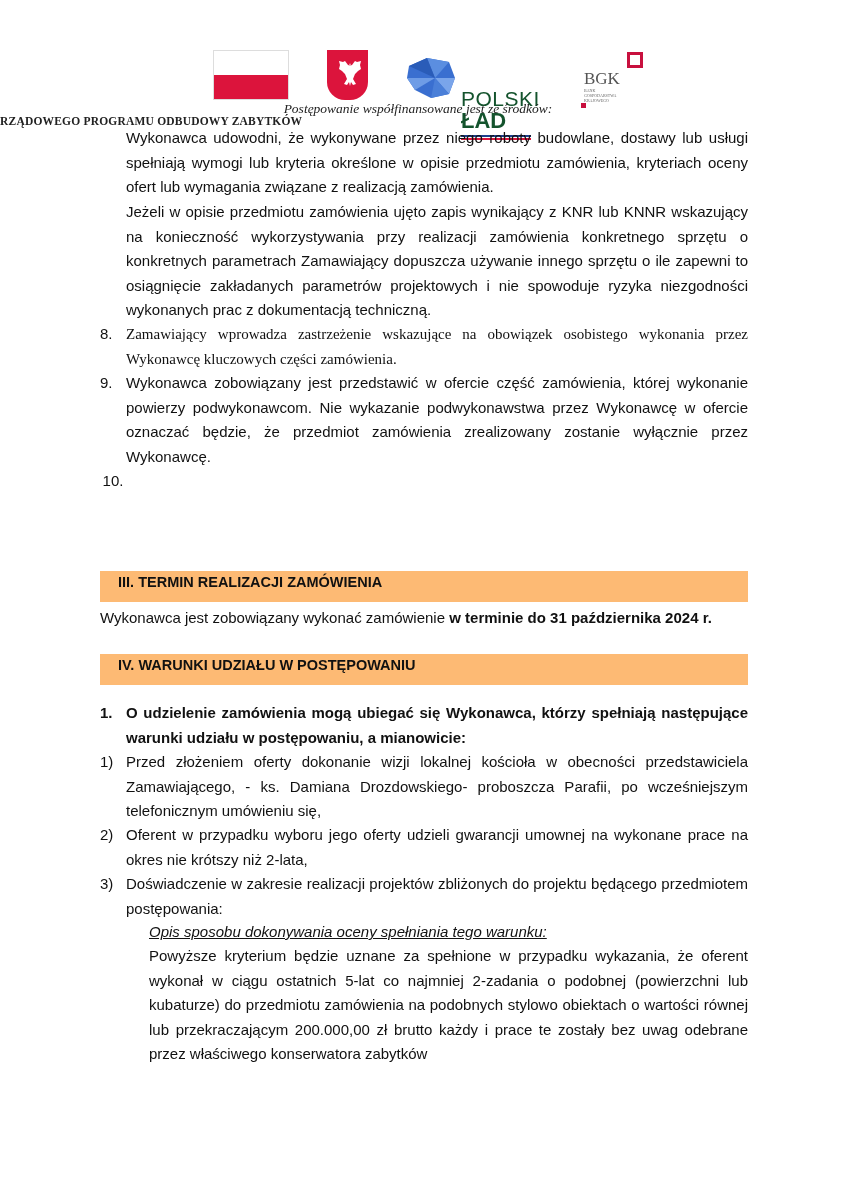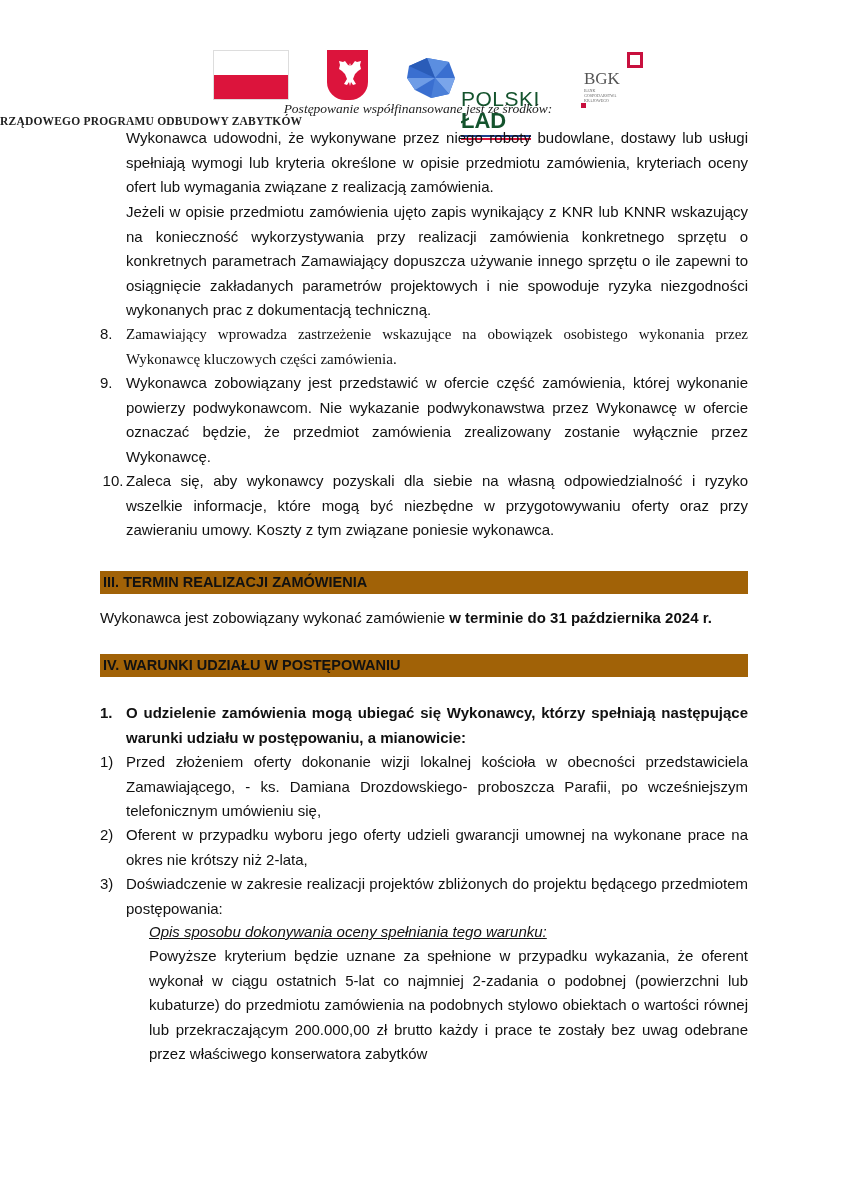--- a/index.html
+++ b/index.html
@@ -22,21 +22,21 @@
   .bgk .s { position: absolute; left: 4px; top: 37px; font-family: "Liberation Serif", serif; font-size: 4px; color: #666; width: 40px; line-height: 1.2; }
   .bgk .dot { position: absolute; left: 1px; top: 51px; width: 5px; height: 5px; background: #c8103e; }
   .co1 { position: absolute; top: 101px; width: 836px; text-align: center; font-family: "Liberation Serif", serif; font-style: italic; font-size: 13.5px; color: #222; }
   .co2 { position: absolute; top: 115px; width: 848px; text-align: left; font-family: "Liberation Serif", serif; font-weight: bold; font-size: 11.5px; color: #222; letter-spacing: 0.2px; }
 
   .content { position: absolute; left: 100px; width: 648px; font-size: 15px; }
   .p { position: absolute; left: 0; width: 648px; line-height: 24.5px; text-align: justify; }
   .ind { left: 26px; width: 622px; }
   .ind2 { left: 49px; width: 599px; }
   .num { position: absolute; left: 0; width: 26px; line-height: 24.5px; }
-  .hdr { position: absolute; left: 0; width: 648px; height: 23px; background: #a16207; font-weight: bold; font-size: 14.5px; line-height: 23px; padding-left: 3px; box-sizing: border-box; }
+  .hdr { position: absolute; left: 0; width: 648px; height: 31px; background: #fdba74; font-weight: bold; font-size: 14.5px; line-height: 23px; padding-left: 18px; box-sizing: border-box; }
   b, .bold { font-weight: bold; }
   .it-u { font-style: italic; text-decoration: underline; }
 </style>
 </head>
 <body>
 
 <div class="logos">
   <div class="flag">
       <div class="w"></div>
       <div class="r"></div>
@@ -71,29 +71,28 @@
 
 <div class="content" style="top:0; height:1200px;">
   <div class="p ind" style="top:126px;">Wykonawca udowodni, że wykonywane przez niego roboty budowlane, dostawy lub usługi spełniają wymogi lub kryteria określone w opisie przedmiotu zamówienia, kryteriach oceny ofert lub wymagania związane z realizacją zamówienia.</div>
   <div class="p ind" style="top:200px;">Jeżeli w opisie przedmiotu zamówienia ujęto zapis wynikający z KNR lub KNNR wskazujący na konieczność wykorzystywania przy realizacji zamówienia konkretnego sprzętu o konkretnych parametrach Zamawiający dopuszcza używanie innego sprzętu o ile zapewni to osiągnięcie zakładanych parametrów projektowych i nie spowoduje ryzyka niezgodności wykonanych prac z dokumentacją techniczną.</div>
 
   <div class="num" style="top:322px;">8.</div>
   <div class="p ind" style="top:322px;font-family:Liberation Serif, serif;">Zamawiający  wprowadza zastrzeżenie wskazujące na obowiązek osobistego wykonania przez Wykonawcę kluczowych części zamówienia.</div>
   <div class="num" style="top:371px;">9.</div>
   <div class="p ind" style="top:371px;">Wykonawca zobowiązany jest przedstawić w ofercie część zamówienia, której wykonanie powierzy podwykonawcom. Nie wykazanie podwykonawstwa przez Wykonawcę w ofercie oznaczać będzie, że przedmiot zamówienia zrealizowany zostanie wyłącznie przez Wykonawcę.</div>
   <div class="num" style="top:469px;text-align:center;">10.</div>
-  <div class="p ind" style="top:469px;">Zaleca się, aby wykonawcy pozyskali dla siebie na własną odpowiedzialność i ryzyko wszelkie informacje, które mogą być niezbędne w przygotowywaniu oferty oraz przy zawieraniu umowy. Koszty z tym związane poniesie wykonawca.</div>
 
   <div class="hdr" style="top:571px;">III.  TERMIN REALIZACJI  ZAMÓWIENIA</div>
   <div class="p" style="top:606px;"><span>Wykonawca jest zobowiązany wykonać zamówienie </span><b>w terminie do 31 października 2024 r.</b></div>
 
   <div class="hdr" style="top:654px;">IV.  WARUNKI  UDZIAŁU  W  POSTĘPOWANIU</div>
 
   <div class="num bold" style="top:701px;">1.</div>
-  <div class="p ind bold" style="top:701px;">O udzielenie zamówienia mogą ubiegać się Wykonawcy, którzy spełniają następujące warunki udziału w postępowaniu, a mianowicie:</div>
+  <div class="p ind bold" style="top:701px;">O udzielenie zamówienia mogą ubiegać się Wykonawca, którzy spełniają następujące warunki udziału w postępowaniu, a mianowicie:</div>
 
   <div class="num" style="top:750px;">1)</div>
   <div class="p ind" style="top:750px;">Przed złożeniem oferty dokonanie wizji lokalnej kościoła w obecności przedstawiciela Zamawiającego, - ks. Damiana Drozdowskiego- proboszcza Parafii, po wcześniejszym telefonicznym umówieniu się,</div>
   <div class="num" style="top:823px;">2)</div>
   <div class="p ind" style="top:823px;">Oferent w przypadku wyboru jego oferty udzieli gwarancji umownej na wykonane prace na okres nie krótszy niż 2-lata,</div>
   <div class="num" style="top:872px;">3)</div>
   <div class="p ind" style="top:872px;">Doświadczenie w zakresie realizacji projektów zbliżonych do projektu będącego przedmiotem postępowania:</div>
 
   <div class="p ind2 it-u" style="top:920px;">Opis sposobu dokonywania oceny spełniania tego warunku:</div>
   <div class="p ind2" style="top:944px;">Powyższe kryterium będzie uznane za spełnione w przypadku wykazania, że oferent wykonał w ciągu ostatnich 5-lat co najmniej 2-zadania o podobnej (powierzchni lub kubaturze)  do przedmiotu zamówienia na podobnych stylowo obiektach o wartości równej lub przekraczającym 200.000,00 zł brutto każdy i prace te zostały bez uwag odebrane przez właściwego konserwatora zabytków</div>

